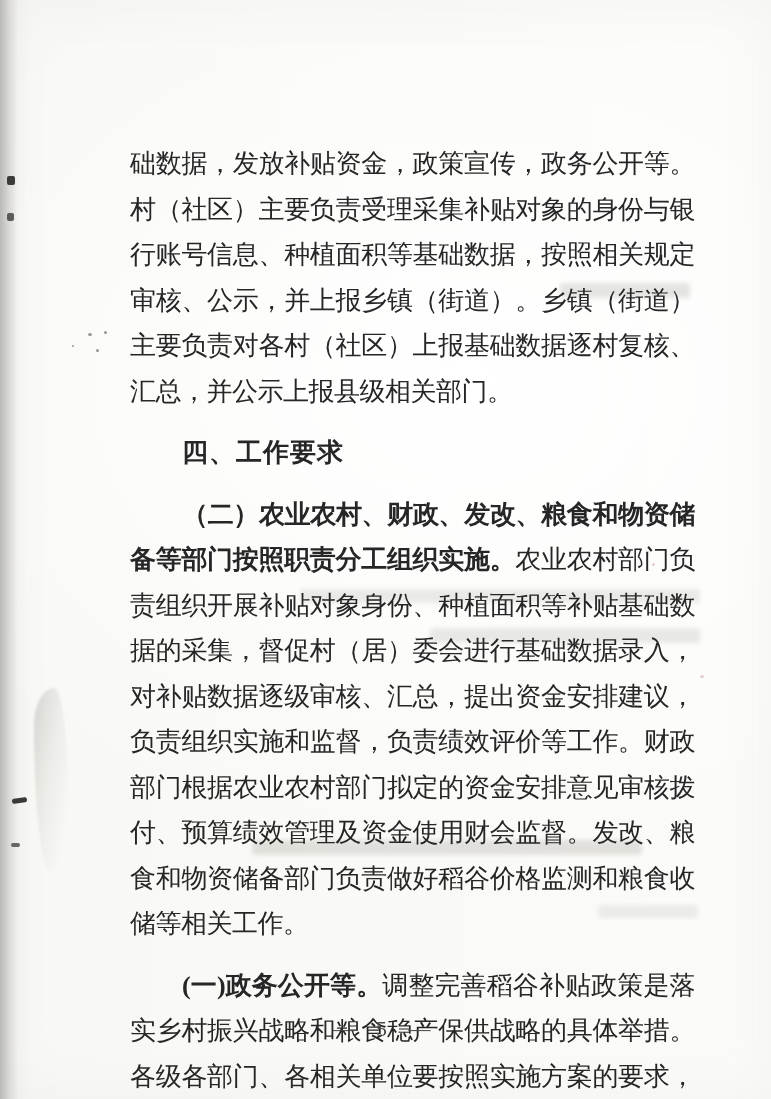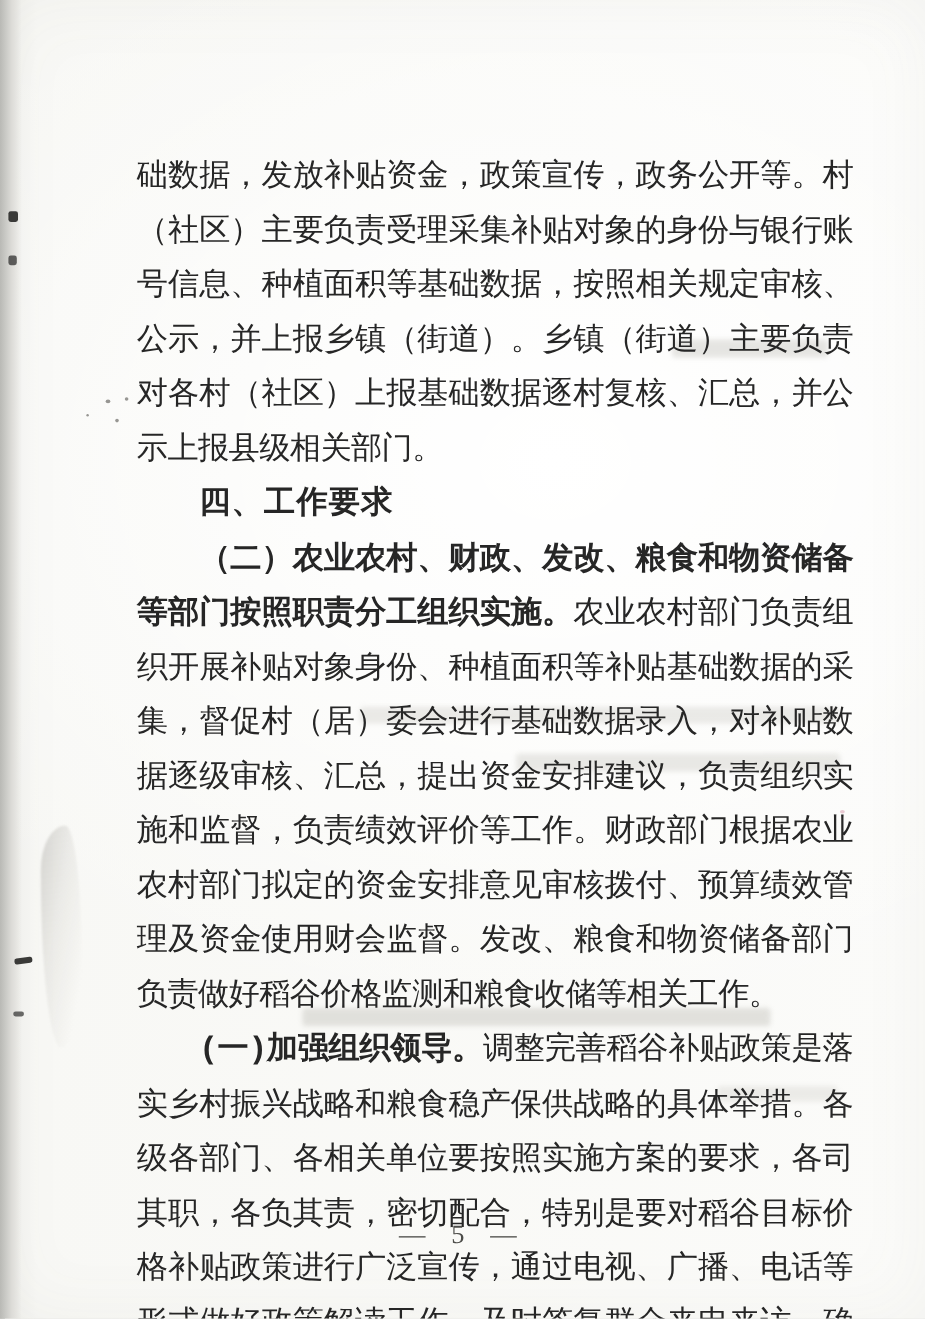--- a/index.html
+++ b/index.html
@@ -73,21 +73,21 @@
 
   .doc {
     position: absolute;
     left: 114px; top: 125px;
     width: 597px;
     font-size: 26px;
     line-height: 45.5px;
     text-align: justify;
     letter-spacing: -0.5px;
   }
-  .doc p { margin: 0; font-family: Liberation Mono, monospace; }
+  .doc p { margin: 16px; }
   .doc p.indent { text-indent: 2em; }
   .doc p.heading { font-weight: 700; letter-spacing: 1px; }
   .doc .b { font-weight: 700; }
 
   .pageno {
     position: absolute;
     left: 0; top: 1016px;
     width: 771px;
     text-align: center;
     font-size: 22px;
@@ -119,17 +119,17 @@
   <div class="bleed b1"></div>
   <div class="bleed b2"></div>
   <div class="bleed b3"></div>
   <div class="bleed b4"></div>
   <div class="bleed b5"></div>
 
   <div class="doc" id="doc">
       <p class=""><span>础数据，发放补贴资金，政策宣传，政务公开等。村（社区）主要负责受理采集补贴对象的身份与银行账号信息、种植面积等基础数据，按照相关规定审核、公示，并上报乡镇（街道）。乡镇（街道）主要负责对各村（社区）上报基础数据逐村复核、汇总，并公示上报县级相关部门。</span></p>
       <p class="indent heading"><span class="b">四、工作要求</span></p>
       <p class="indent"><span class="b">（二）农业农村、财政、发改、粮食和物资储备等部门按照职责分工组织实施。</span><span>农业农村部门负责组织开展补贴对象身份、种植面积等补贴基础数据的采集，督促村（居）委会进行基础数据录入，对补贴数据逐级审核、汇总，提出资金安排建议，负责组织实施和监督，负责绩效评价等工作。财政部门根据农业农村部门拟定的资金安排意见审核拨付、预算绩效管理及资金使用财会监督。发改、粮食和物资储备部门负责做好稻谷价格监测和粮食收储等相关工作。</span></p>
-      <p class="indent"><span class="b">(一)加强组织领导。</span><span>调整完善稻谷补贴政策是落实乡村振兴战略和粮食稳产保供战略的具体举措。各级各部门、各相关单位要按照实施方案的要求，各司其职，各负其责，密切配合，特别是要对稻谷目标价格补贴政策进行广泛宣传，通过电视、广播、电话等形式做好政策解读工作，及时答复群众来电来访，确保政策顺利实施。</span></p>
+      <p class="indent"><span class="b">(一)政务公开等。</span><span>调整完善稻谷补贴政策是落实乡村振兴战略和粮食稳产保供战略的具体举措。各级各部门、各相关单位要按照实施方案的要求，各司其职，各负其责，密切配合，特别是要对稻谷目标价格补贴政策进行广泛宣传，通过电视、广播、电话等形式做好政策解读工作，及时答复群众来电来访，确保政策顺利实施。</span></p>
     </div>
 
   <div class="pageno">— 5 —</div>
 </div>
 
 </body></html>

